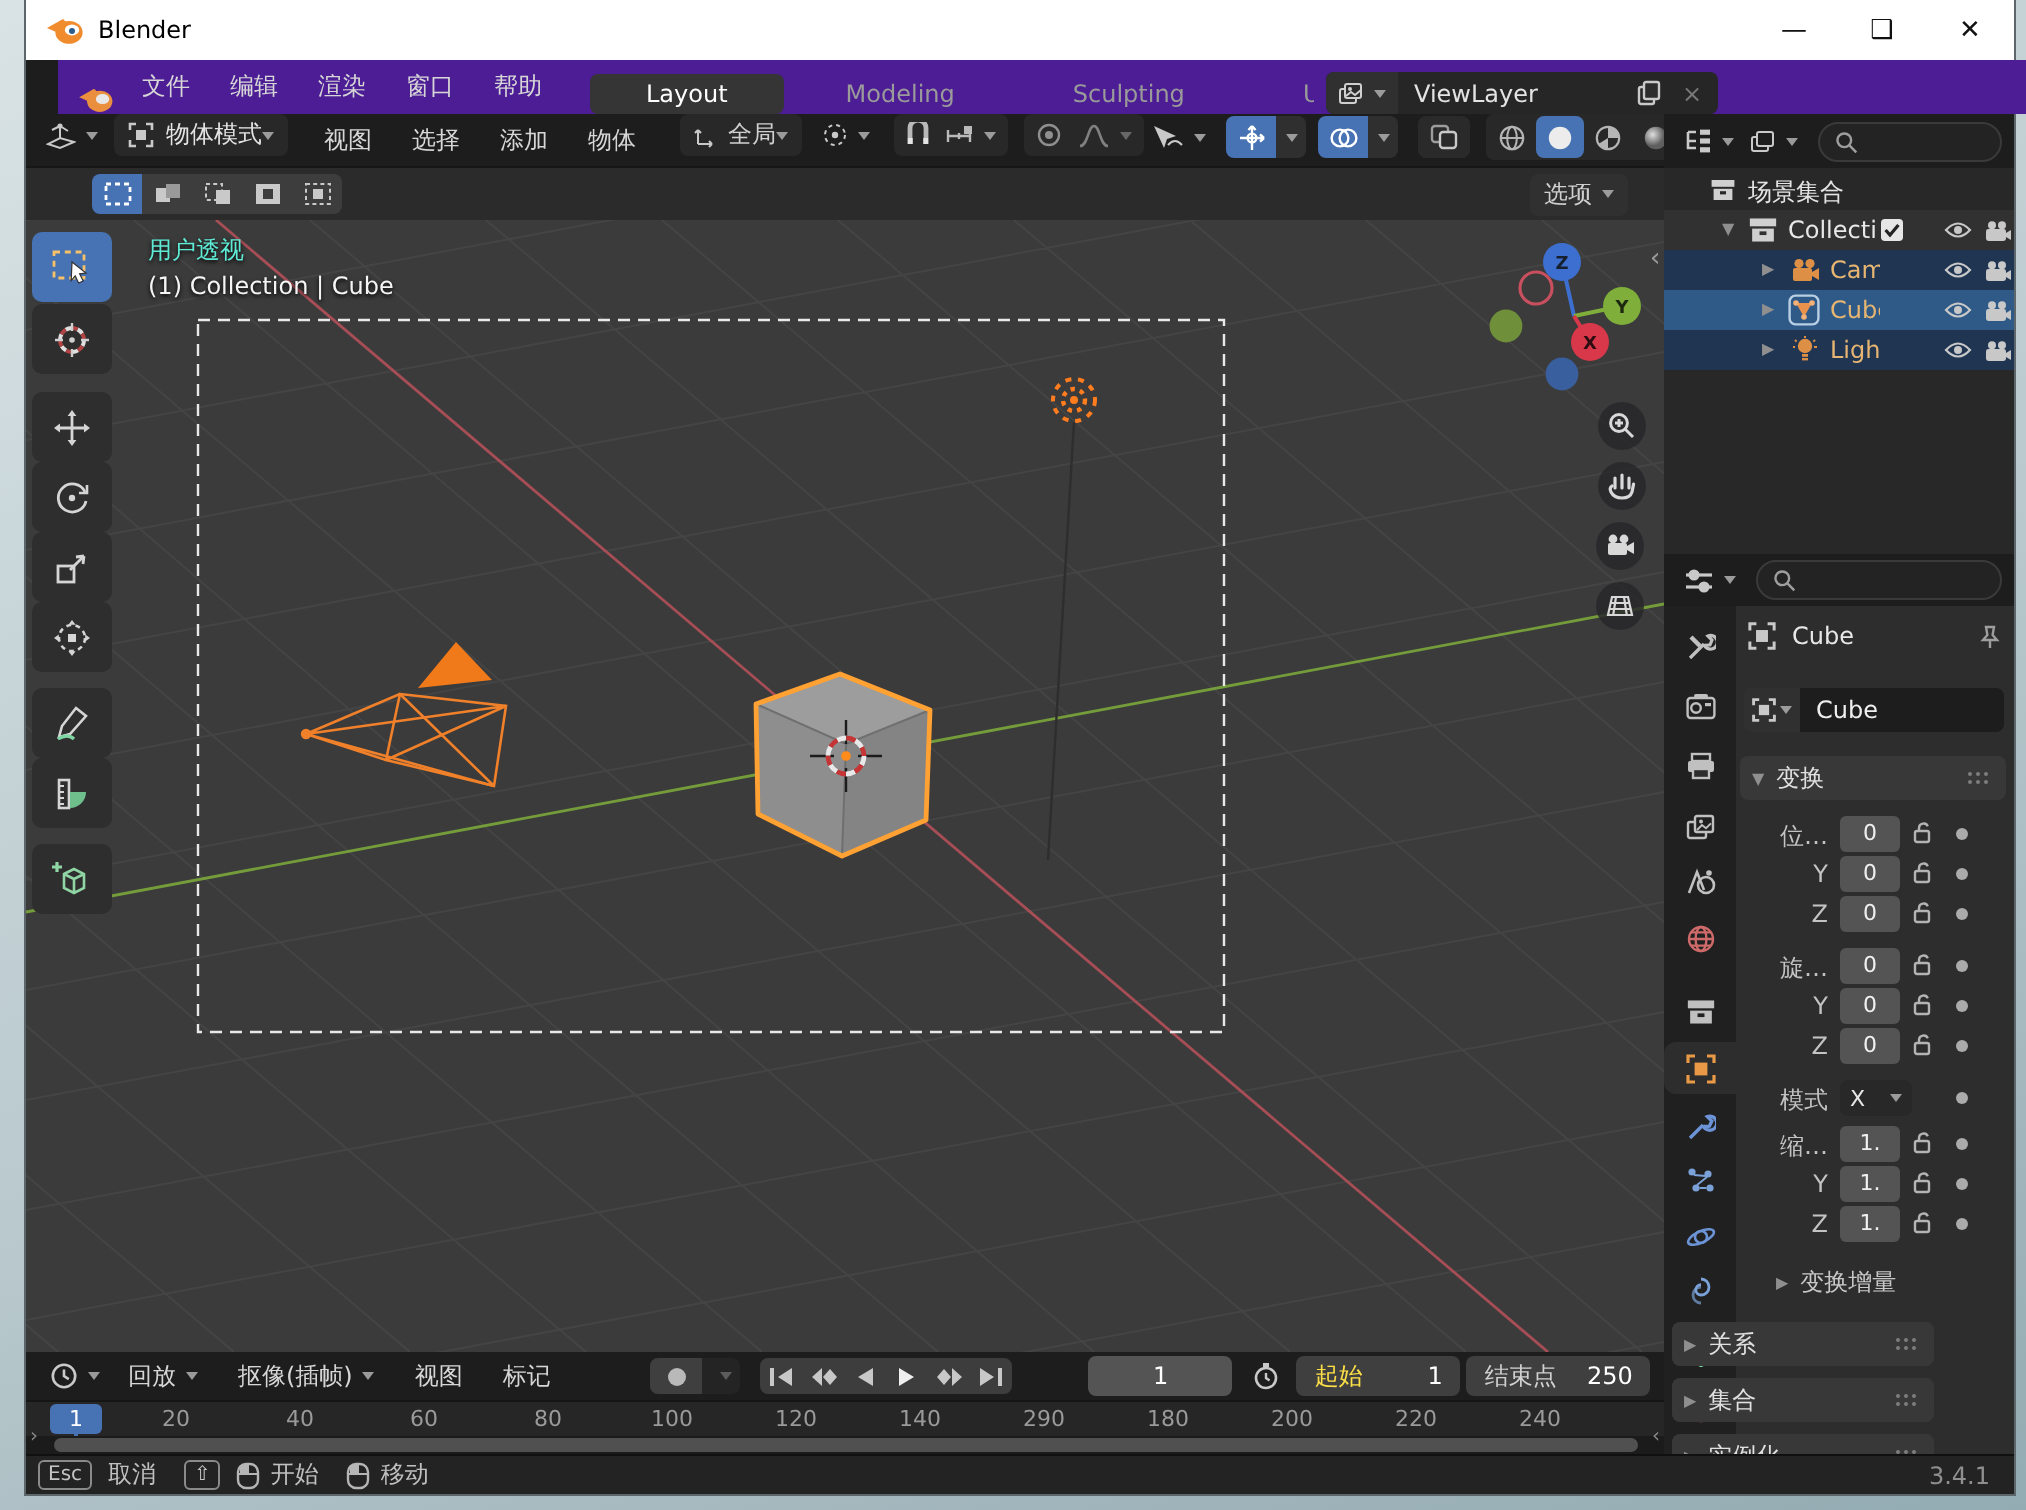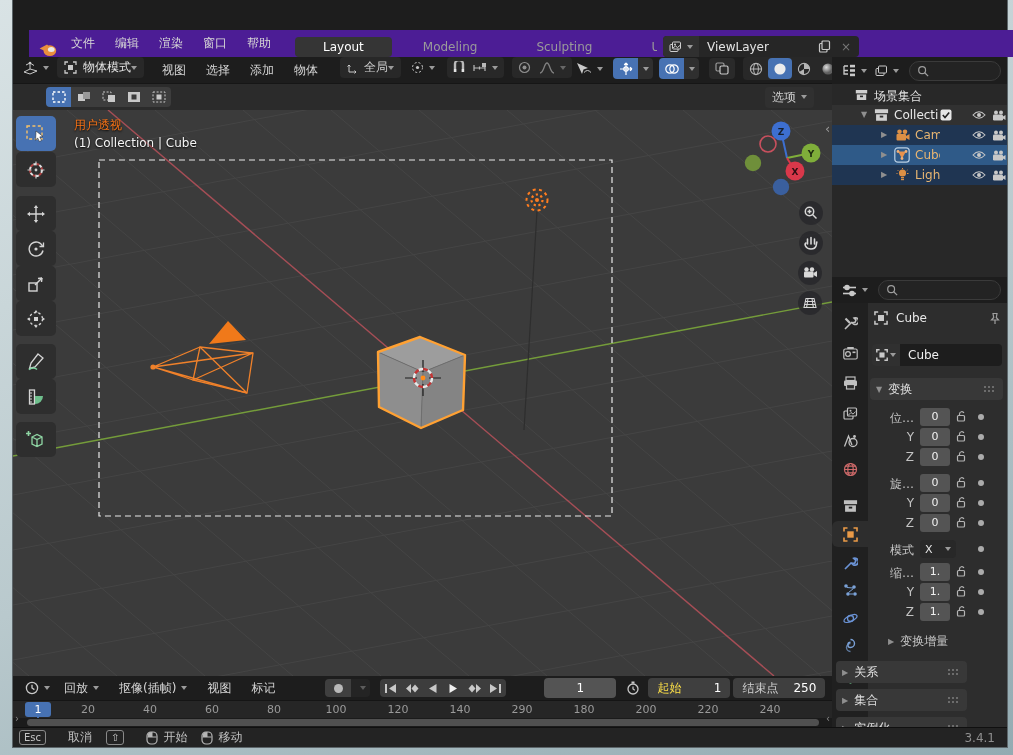--- a/index.html
+++ b/index.html
@@ -28,21 +28,21 @@
   .idwidget{display:flex;align-items:center;background:#262626;border-radius:4px;height:21px;padding:0 4px 0 0}
   .idwidget .lbl{padding:0 8px;color:#e3e3e3}
   .xg{color:#777;font-size:12px;padding:0 4px}
   
   #vph{left:0;top:57px;width:819px;height:27px;background:#1d1d1d;display:flex;align-items:flex-start;border-bottom:1px solid #161616}
   #tools-settings{left:0;top:84px;width:819px;height:26px;background:#2b2b2b;display:flex;align-items:center}
   .selmode{width:25px;height:20px;background:#3d3d3d;display:flex;align-items:center;justify-content:center}
   .selmode.on{background:#4772b3}
   
   #viewport{left:0;top:110px;width:819px;height:566px;background:#3b3b3b;overflow:hidden}
-  .vtxt1{color:#f97316;text-shadow:0 1px 2px #000}
+  .vtxt1{color:#5eead4;text-shadow:0 1px 2px #000}
   .vtxt2{color:#f5f5f5;text-shadow:0 1px 2px #000}
   .tbtn{position:absolute;left:3px;width:40px;height:35px;background:#2e2e2e;display:flex;align-items:center;justify-content:center;border-radius:5px}
   .tbtn.on{background:#4772b3}
   
   #outliner{left:819px;top:57px;width:175px;height:220px;background:#282828}
   #outliner .hdr{height:27px;background:#1d1d1d;display:flex;align-items:center;padding-left:6px}
   .search{display:flex;align-items:center;background:#232323;border:1px solid #3a3a3a;border-radius:10px;height:20px;padding:0 7px;margin-left:6px}
   .orow{position:absolute;left:0;width:175px;height:20px}
   .oname{position:absolute;top:3px;overflow:hidden;white-space:nowrap;color:#e7b572}
   .disc{position:absolute;color:#8f8f8f;font-size:8px;top:5px}
@@ -62,21 +62,21 @@
   
   #timeline{left:0;top:676px;width:819px;height:51px;background:#1d1d1d}
   #tlhdr{height:24px;display:flex;align-items:center}
   #ruler{position:absolute;left:0;top:24px;width:819px;height:18px;background:#262626;border-top:1px solid #151515}
   .rtick{position:absolute;top:2px;transform:translateX(-50%);color:#9a9a9a;font-size:11px}
   #tscroll{position:absolute;left:0;top:42px;width:819px;height:9px;background:#1b1b1b}
   .pbtn{width:21px;height:18px;display:flex;align-items:center;justify-content:center;background:#3d3d3d}
   .nfield{height:20px;background:#474747;border-radius:4px;display:flex;align-items:center;color:#fff}
   
   #statusbar{left:0;top:727px;width:994px;height:20px;background:#232323;border-top:1px solid #101010;display:flex;align-items:center;color:#b5b5b5}
-  .keycap{border:1px solid #8a8a8a;border-radius:3px;font-size:10px;line-height:13px;height:15px;padding:0 4px;color:#c5c5c5;margin-right:22px}
+  .keycap{border:1px solid #8a8a8a;border-radius:3px;font-size:10px;line-height:13px;height:15px;padding:0 4px;color:#c5c5c5;margin-right:8px}
   .hintlbl{margin-right:14px;color:#c0c0c0}
 </style>
 </head>
 <body>
 
 <svg width="0" height="0" style="position:absolute">
   <symbol id="sy-eye" viewBox="0 0 14 10">
       <path d="M1 5 Q7 -1.5 13 5 Q7 11.5 1 5 Z" fill="none" stroke="#c8c8c8" stroke-width="1.1"></path>
       <circle cx="7" cy="5" r="2" fill="#c8c8c8"></circle>
     </symbol>
@@ -110,20 +110,34 @@
       <path d="M2 2.8 a4 4 0 0 1 4 -1.6 v4.8 h-4 Z" fill="#b5b5b5"></path>
     </symbol>
   <symbol id="sy-docnew" viewBox="0 0 13 13">
       <rect x="1.5" y="3.5" width="7.5" height="8.5" rx="1" fill="none" stroke="#c9c9c9" stroke-width="1.2"></rect>
       <rect x="4" y="1" width="7.5" height="8.5" rx="1" fill="#2c2c2c" stroke="#c9c9c9" stroke-width="1.2"></rect>
     </symbol>
 </svg>
 
 <div id="window">
 
+  <div id="titlebar" class="abs">
+    <svg width="19" height="15" viewBox="0 0 19 15">
+        <path d="M0.5 6 L8.5 1.5 L11 4 L5 8 Z" fill="#f18c2e"></path>
+        <ellipse cx="11.5" cy="8.2" rx="6.8" ry="5.7" fill="#f18c2e"></ellipse>
+        <ellipse cx="13" cy="7" rx="3.6" ry="2.7" fill="#fff"></ellipse>
+        <circle cx="13" cy="7.5" r="1.5" fill="#2b5d8f"></circle>
+      </svg>
+    <span class="ttl">Blender</span>
+    <div style="margin-left:auto;display:flex">
+      <div class="wbtn">—</div>
+      <div class="wbtn">❑</div>
+      <div class="wbtn">✕</div>
+    </div>
+  </div>
 
   <div id="topbar" class="abs">
     <svg width="18" height="14" viewBox="0 0 19 15" style="margin:0 4px 0 10px">
         <path d="M0.5 6 L8.5 1.5 L11 4 L5 8 Z" fill="#e98f3e"></path>
         <ellipse cx="11.5" cy="8.2" rx="6.8" ry="5.7" fill="#e98f3e"></ellipse>
         <ellipse cx="13" cy="7" rx="3.6" ry="2.7" fill="#e8e8e8"></ellipse>
       </svg>
     <span class="mi">文件</span>
     <span class="mi">编辑</span>
     <span class="mi">渲染</span>

